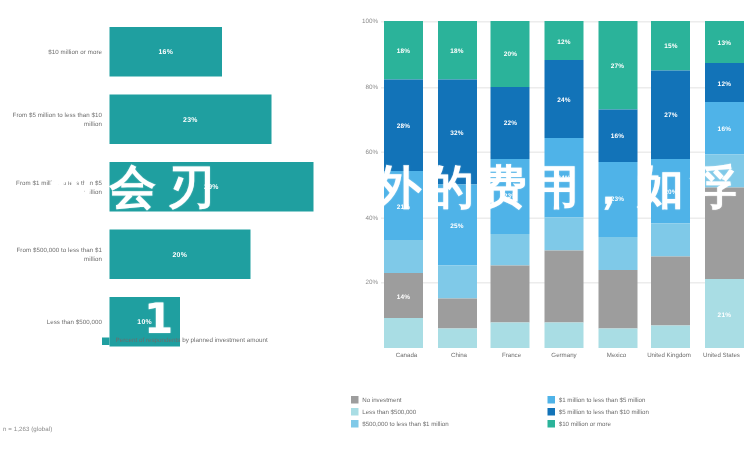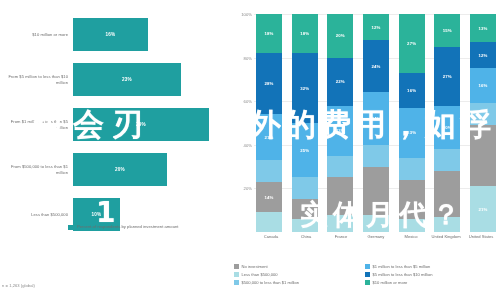--- a/index.html
+++ b/index.html
@@ -360,16 +360,15 @@
           <span class="sw" style="background: rgb(43, 179, 154);"></span>
           <span class="tx">$10 million or more</span>
         </div>
       </div>
   </div>
 
   <div class="cjk-overlay">
     <div class="cjk-line cjk-1">也会刃</div>
     <div class="cjk-line cjk-2">外的费用，如浮？</div>
     <div class="cjk-line cjk-3">1</div>
-    <div class="cjk-line cjk-4">实体月代？</div>
   </div>
 
 </div>
 
 </body></html>

